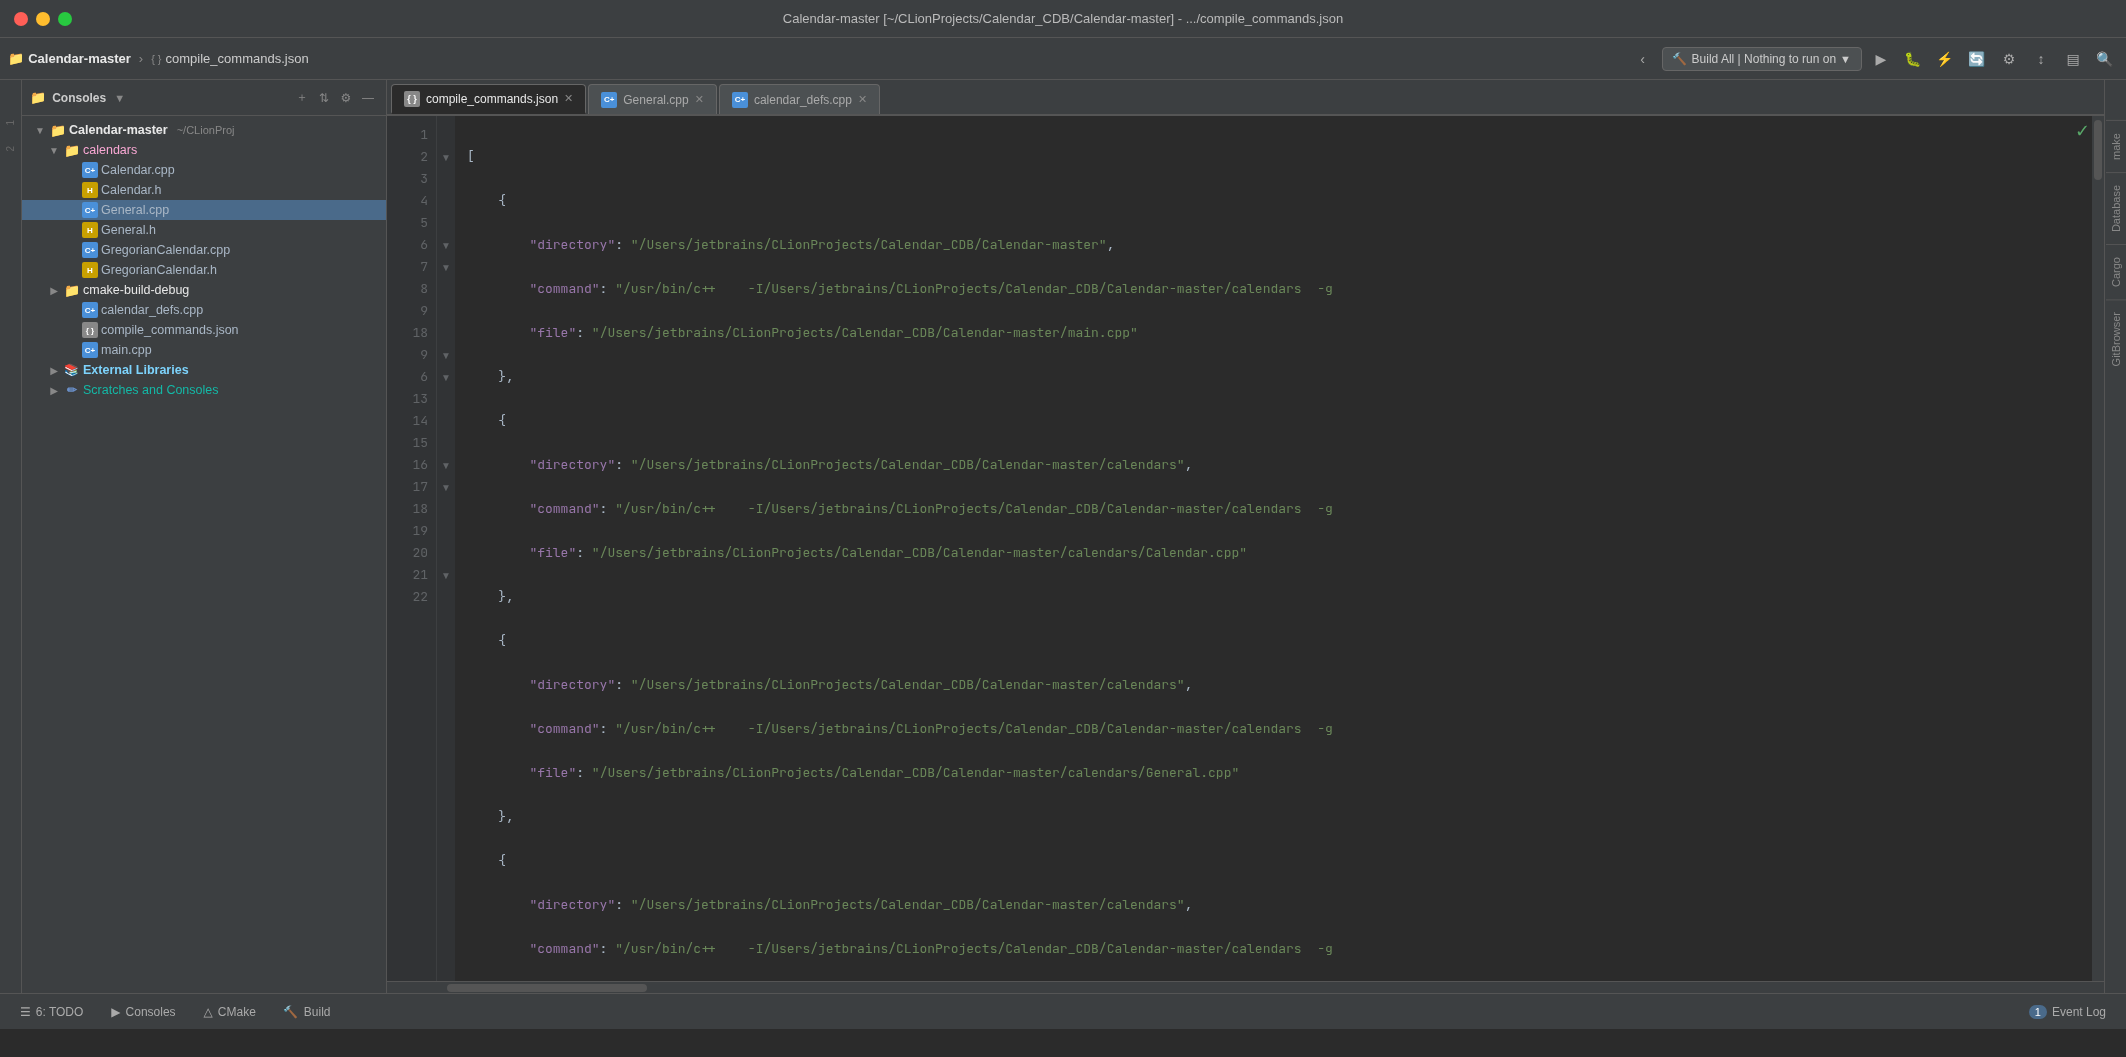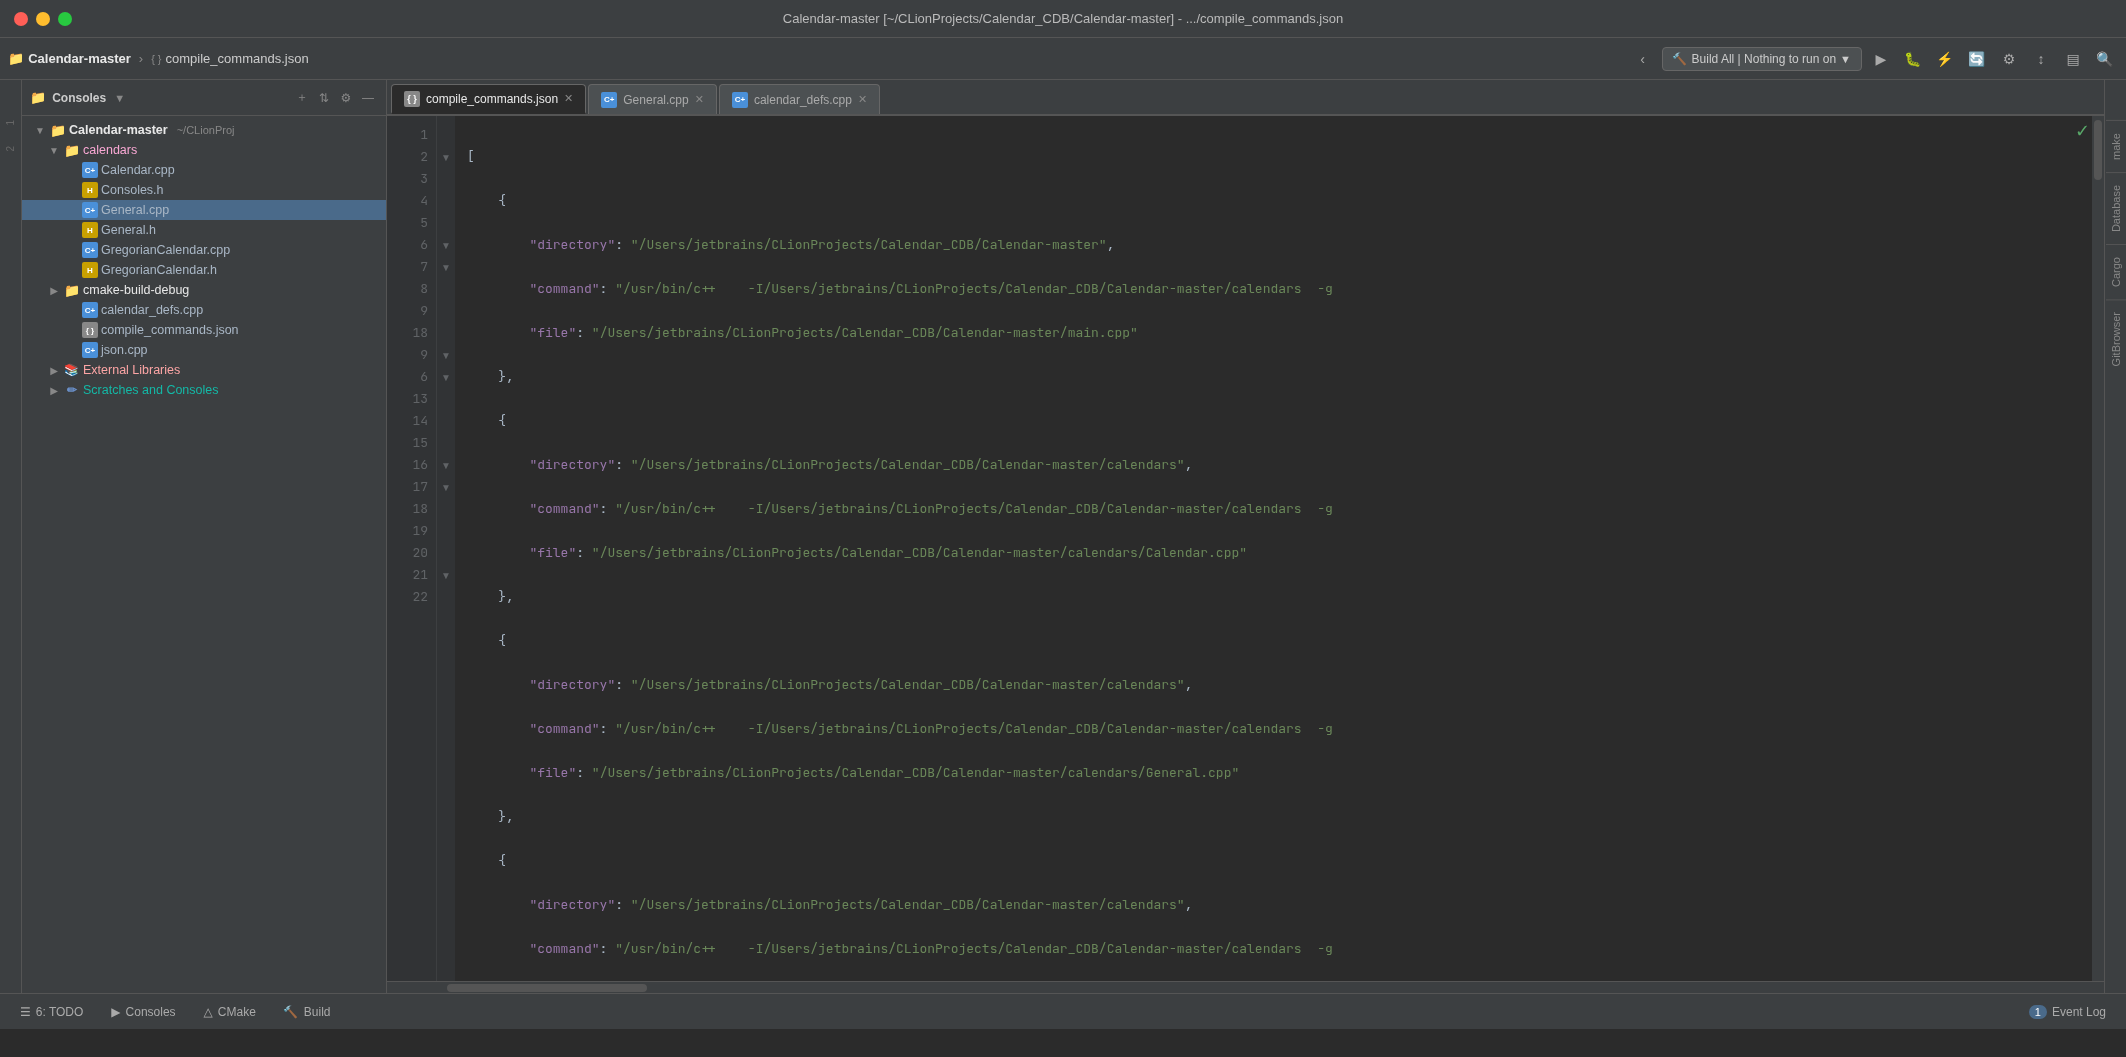--- a/index.html
+++ b/index.html
@@ -460,21 +460,21 @@
         <span class="tree-indent" style="width:36px;"></span>
         <span class="tree-arrow" style="visibility:hidden;">▶</span>
         <span class="file-icon icon-cpp">C+</span>
         <span>Calendar.cpp</span>
       </div>
 
       <div class="tree-item">
         <span class="tree-indent" style="width:36px;"></span>
         <span class="tree-arrow" style="visibility:hidden;">▶</span>
         <span class="file-icon icon-h">H</span>
-        <span>Consoles.h</span>
+        <span>Calendar.h</span>
       </div>
 
       <div class="tree-item selected">
         <span class="tree-indent" style="width:36px;"></span>
         <span class="tree-arrow" style="visibility:hidden;">▶</span>
         <span class="file-icon icon-cpp">C+</span>
         <span>General.cpp</span>
       </div>
 
       <div class="tree-item">
@@ -516,28 +516,28 @@
         <span class="tree-indent" style="width:36px;"></span>
         <span class="tree-arrow" style="visibility:hidden;">▶</span>
         <span class="file-icon icon-json">{ }</span>
         <span>compile_commands.json</span>
       </div>
 
       <div class="tree-item">
         <span class="tree-indent" style="width:36px;"></span>
         <span class="tree-arrow" style="visibility:hidden;">▶</span>
         <span class="file-icon icon-cpp">C+</span>
-        <span>json.cpp</span>
+        <span>main.cpp</span>
       </div>
 
       <div class="tree-item">
         <span class="tree-indent" style="width:18px;"></span>
         <span class="tree-arrow">▶</span>
         <span class="file-icon icon-ext-lib">📚</span>
-        <span style="color:#fca5a5;">External Libraries</span>
+        <span style="color:#7dd3fc;font-weight:bold;">External Libraries</span>
       </div>
 
       <div class="tree-item">
         <span class="tree-indent" style="width:18px;"></span>
         <span class="tree-arrow">▶</span>
         <span class="file-icon icon-scratches">✏</span>
         <span style="color:#14b8a6;">Scratches and Consoles</span>
       </div>
     </div>
   </div>

